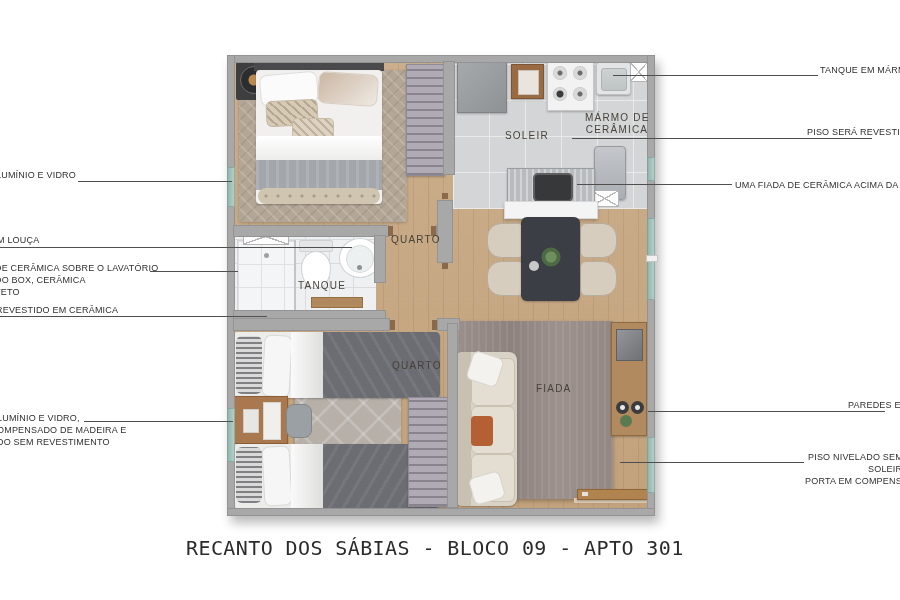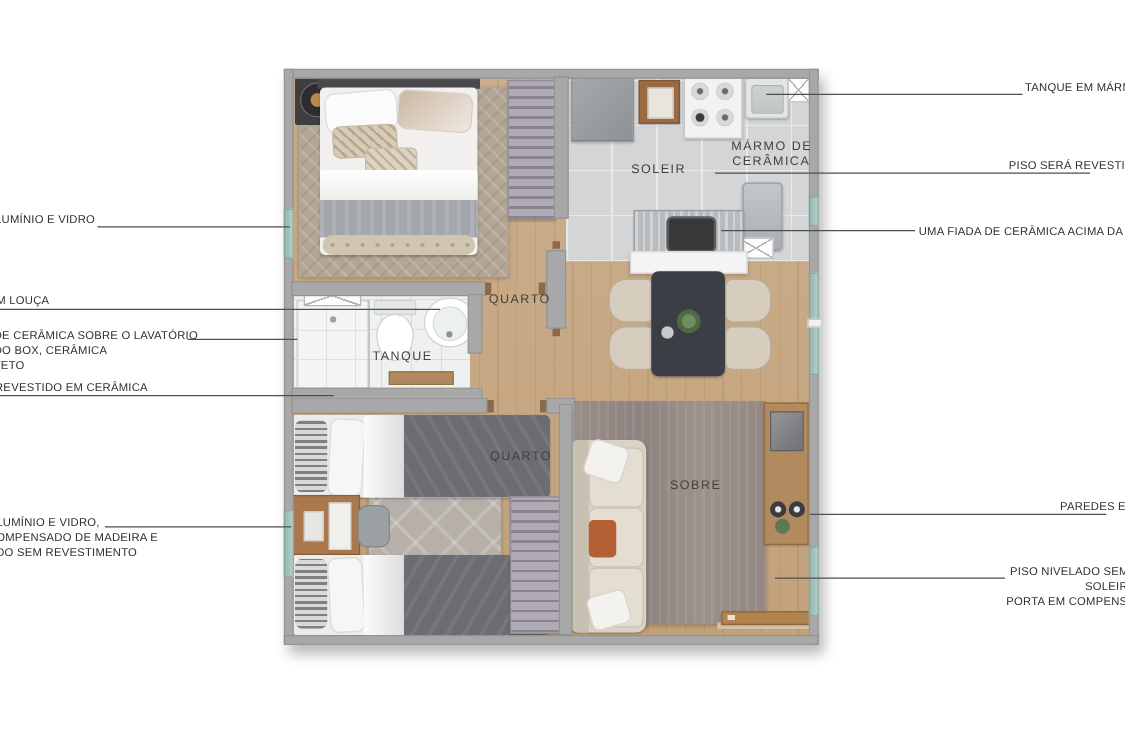--- a/index.html
+++ b/index.html
@@ -201,21 +201,21 @@
   <div class="glass" style="left:647px;top:437px;width:8px;height:56px;"></div>
 
   <div class="room-label" style="left:505px;top:130px;">SOLEIR</div>
   <div class="room-label" style="left:585px;top:112px;text-align:center;width:64px;line-height:12px;">
     <div>MÁRMO DE</div>
     <div>CERÂMICA</div>
   </div>
   <div class="room-label" style="left:391px;top:234px;">QUARTO</div>
   <div class="room-label" style="left:298px;top:280px;">TANQUE</div>
   <div class="room-label" style="left:392px;top:360px;">QUARTO</div>
-  <div class="room-label" style="left:536px;top:383px;">SOBRE</div>
+  <div class="room-label" style="left:536px;top:383px;">FIADA</div>
 
   <div class="callout" style="left:-4px;top:169px;">
     <div>LUMÍNIO E VIDRO</div>
   </div>
   <div class="leader" style="left:78px;top:181px;width:154px;"></div>
 
   <div class="callout" style="left:-3px;top:234px;">
     <div>M LOUÇA</div>
   </div>
   <div class="leader" style="left:0px;top:247px;width:352px;"></div>
@@ -263,14 +263,15 @@
     <div>PISO NIVELADO SEM</div>
   </div>
   <div class="callout" style="left:868px;top:463px;">
     <div>SOLEIR</div>
   </div>
   <div class="callout" style="left:805px;top:475px;">
     <div>PORTA EM COMPENSAD</div>
   </div>
   <div class="leader" style="left:620px;top:462px;width:184px;"></div>
 
+  <div class="title" style="left:186px;top:536px;">RECANTO DOS SÁBIAS - BLOCO 09 - APTO 301</div>
 
 </div>
 
 </body></html>

